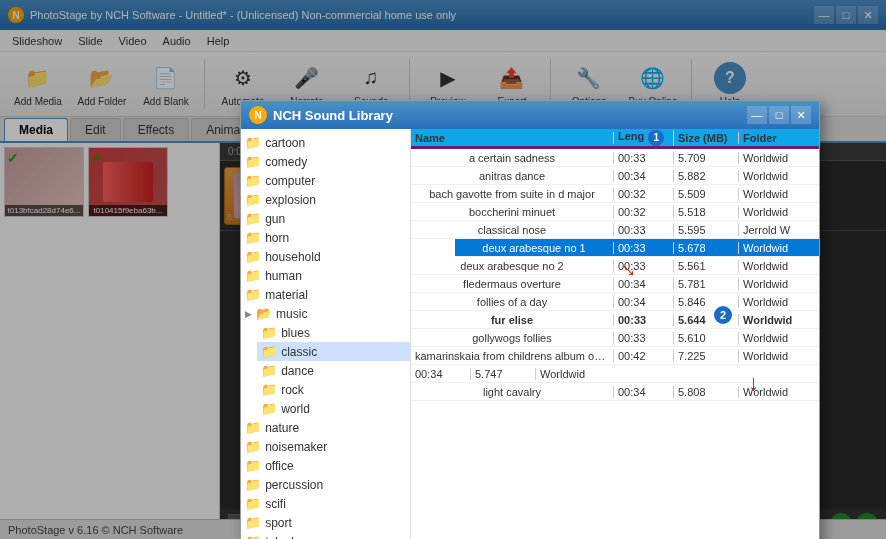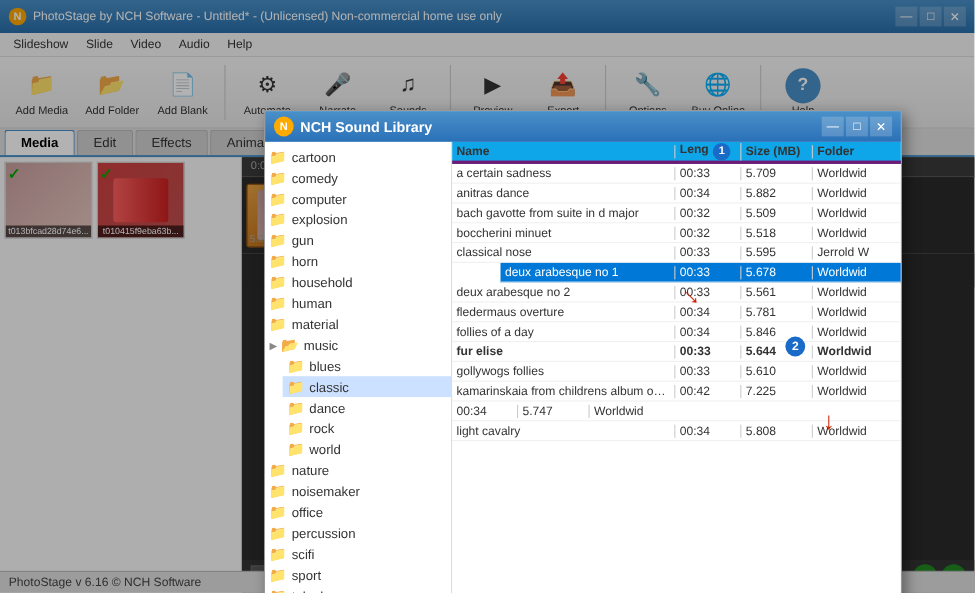--- a/index.html
+++ b/index.html
@@ -394,21 +394,21 @@
     .file-row {
       display: flex;
       height: 18px;
       align-items: center;
       font-size: 11px;
       color: #333;
       border-bottom: 1px solid #f0f0f0;
       cursor: pointer;
     }
     .file-row.selected { background: #0078d7; color: white; margin-left: 44px; }
-    .file-row .file-col-name { flex: 1; padding: 0 4px; overflow: hidden; text-overflow: ellipsis; white-space: nowrap; }
+    .file-row .file-col-name { flex: 1; padding: 0 4px; overflow: hidden; text-overflow: ellipsis; white-space: nowrap; text-align: center; }
     .file-row .file-col-len { width: 60px; padding: 0 4px; }
     .file-row .file-col-size { width: 65px; padding: 0 4px; }
     .file-row .file-col-comp { width: 80px; padding: 0 4px; overflow: hidden; text-overflow: ellipsis; white-space: nowrap; }
 
     
     .circle-badge {
       width: 18px; height: 18px;
       background: #1a6ac8;
       border-radius: 50%;
       color: white;

